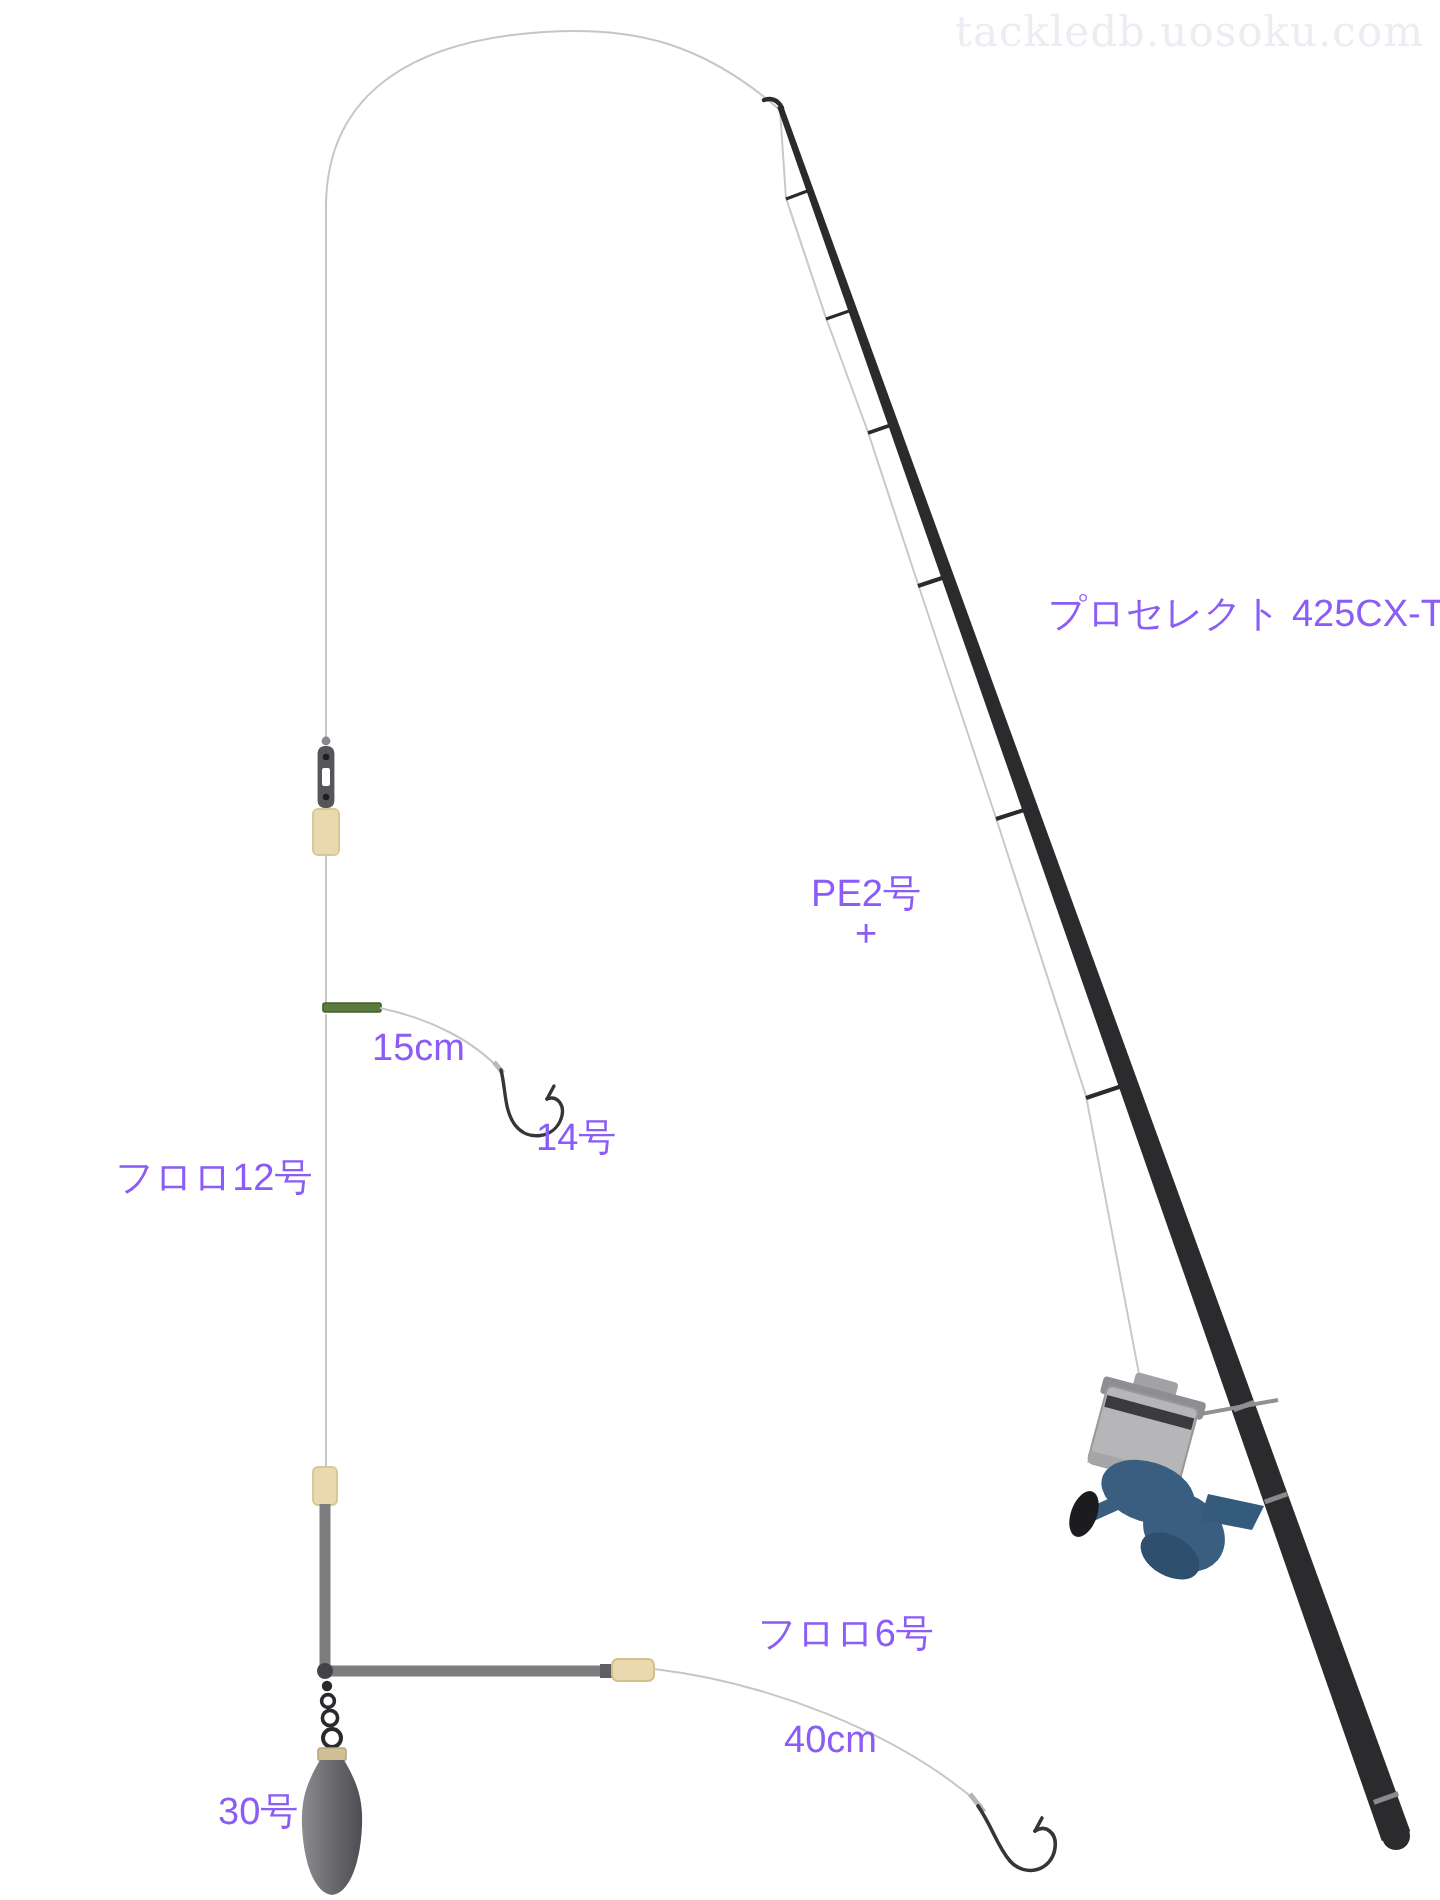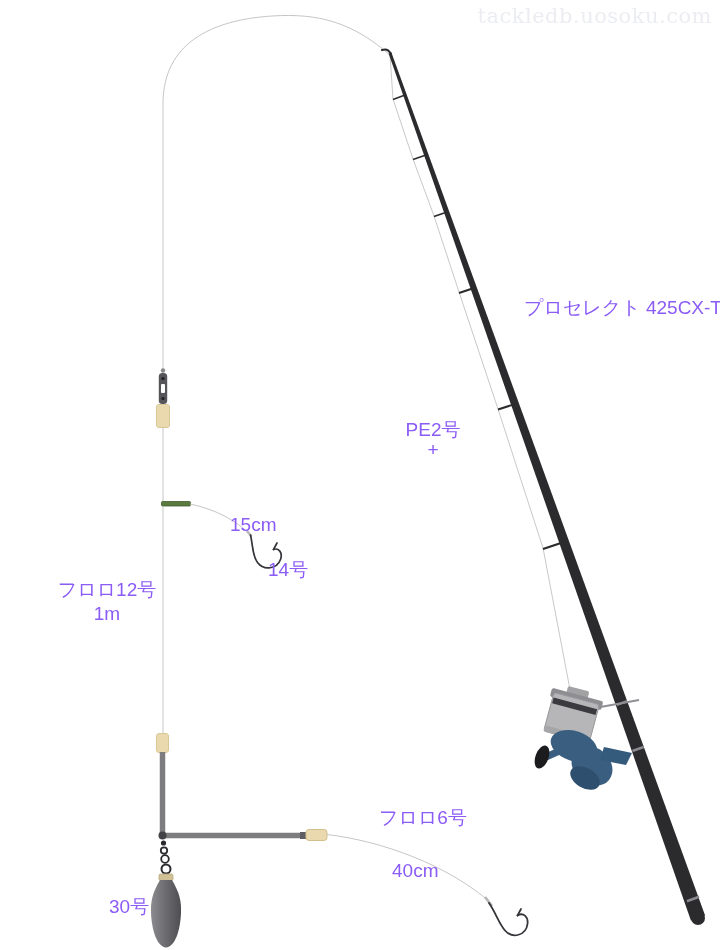--- a/index.html
+++ b/index.html
@@ -10,23 +10,23 @@
   .stage svg{position:absolute;left:0;top:0;}
   .lbl{position:absolute;font-size:19px;line-height:18px;white-space:nowrap;color:#8b5cf6;}
   .lbl-center{text-align:center;white-space:normal;}
   .lbl-center span{display:block;}
   .watermark{
     position:absolute;top:4px;right:8px;
     font-family:"DejaVu Serif","Liberation Serif",serif;
     font-size:21px;letter-spacing:0.5px;color:#ecedf2;
   }
   .rod-label{left:524px;top:299px;}
-  .mainline-label{left:353px;top:420px;width:160px;line-height:20px;}
+  .mainline-label{left:353px;top:438px;width:160px;line-height:20px;}
   .leader-label{left:47px;top:578px;width:120px;line-height:24px;}
-  .branch-len-label{left:186px;top:516px;margin-left:44px;}
+  .branch-len-label{left:186px;top:516px;}
   .hook-upper-label{left:268px;top:561px;}
   .reel-label{left:468px;top:788px;}
   .lower-branch-label{left:379px;top:809px;}
   .lower-branch-len-label{left:392px;top:862px;}
   .sinker-label{left:109px;top:898px;}
 </style>
 </head>
 <body>
 
 <div class="stage">
@@ -129,21 +129,20 @@
 
   <div class="lbl rod-label">プロセレクト 425CX-T</div>
 
   <div class="lbl lbl-center mainline-label">
     <span>PE2号</span>
     <span>+</span>
   </div>
 
   <div class="lbl lbl-center leader-label">
     <span>フロロ12号</span>
-    <span>1m</span>
   </div>
 
   <div class="lbl branch-len-label">15cm</div>
   <div class="lbl hook-upper-label">14号</div>
 
 
   <div class="lbl lower-branch-label">フロロ6号</div>
   <div class="lbl lower-branch-len-label">40cm</div>
 
   <div class="lbl sinker-label">30号</div>

